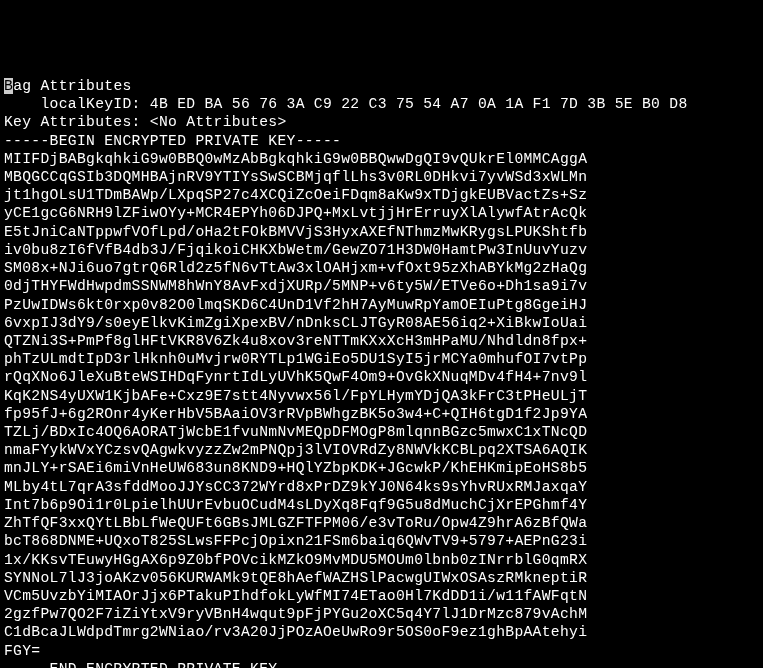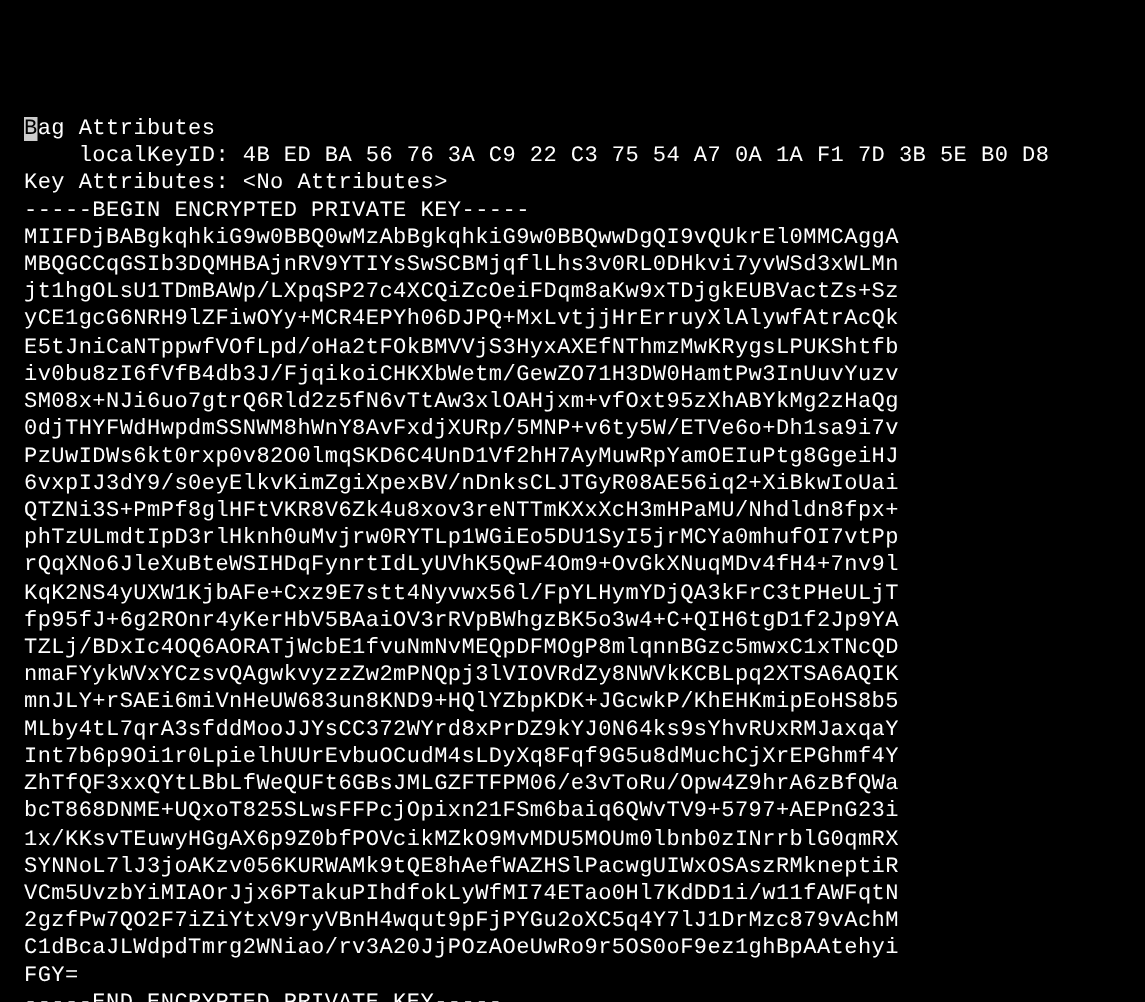--- a/index.html
+++ b/index.html
@@ -19,21 +19,20 @@
       width: 763px;
       height: 668px;
       letter-spacing: 0.3px;
     }
     .highlight {
       background-color: #cccccc;
       color: #000000;
     }
     .terminal-line {
       display: block;
-      margin-left: 12px;
     }
   </style>
 </head>
 <body>
 
 
 
 <div class="terminal-output"><span class="terminal-line"><span class="highlight">B</span><span>ag Attributes</span></span><span class="terminal-line">    localKeyID: 4B ED BA 56 76 3A C9 22 C3 75 54 A7 0A 1A F1 7D 3B 5E B0 D8 </span><span class="terminal-line">Key Attributes: &lt;No Attributes&gt;</span><span class="terminal-line">-----BEGIN ENCRYPTED PRIVATE KEY-----</span><span class="terminal-line">MIIFDjBABgkqhkiG9w0BBQ0wMzAbBgkqhkiG9w0BBQwwDgQI9vQUkrEl0MMCAggA</span><span class="terminal-line">MBQGCCqGSIb3DQMHBAjnRV9YTIYsSwSCBMjqflLhs3v0RL0DHkvi7yvWSd3xWLMn</span><span class="terminal-line">jt1hgOLsU1TDmBAWp/LXpqSP27c4XCQiZcOeiFDqm8aKw9xTDjgkEUBVactZs+Sz</span><span class="terminal-line">yCE1gcG6NRH9lZFiwOYy+MCR4EPYh06DJPQ+MxLvtjjHrErruyXlAlywfAtrAcQk</span><span class="terminal-line">E5tJniCaNTppwfVOfLpd/oHa2tFOkBMVVjS3HyxAXEfNThmzMwKRygsLPUKShtfb</span><span class="terminal-line">iv0bu8zI6fVfB4db3J/FjqikoiCHKXbWetm/GewZO71H3DW0HamtPw3InUuvYuzv</span><span class="terminal-line">SM08x+NJi6uo7gtrQ6Rld2z5fN6vTtAw3xlOAHjxm+vfOxt95zXhABYkMg2zHaQg</span><span class="terminal-line">0djTHYFWdHwpdmSSNWM8hWnY8AvFxdjXURp/5MNP+v6ty5W/ETVe6o+Dh1sa9i7v</span><span class="terminal-line">PzUwIDWs6kt0rxp0v82O0lmqSKD6C4UnD1Vf2hH7AyMuwRpYamOEIuPtg8GgeiHJ</span><span class="terminal-line">6vxpIJ3dY9/s0eyElkvKimZgiXpexBV/nDnksCLJTGyR08AE56iq2+XiBkwIoUai</span><span class="terminal-line">QTZNi3S+PmPf8glHFtVKR8V6Zk4u8xov3reNTTmKXxXcH3mHPaMU/Nhdldn8fpx+</span><span class="terminal-line">phTzULmdtIpD3rlHknh0uMvjrw0RYTLp1WGiEo5DU1SyI5jrMCYa0mhufOI7vtPp</span><span class="terminal-line">rQqXNo6JleXuBteWSIHDqFynrtIdLyUVhK5QwF4Om9+OvGkXNuqMDv4fH4+7nv9l</span><span class="terminal-line">KqK2NS4yUXW1KjbAFe+Cxz9E7stt4Nyvwx56l/FpYLHymYDjQA3kFrC3tPHeULjT</span><span class="terminal-line">fp95fJ+6g2ROnr4yKerHbV5BAaiOV3rRVpBWhgzBK5o3w4+C+QIH6tgD1f2Jp9YA</span><span class="terminal-line">TZLj/BDxIc4OQ6AORATjWcbE1fvuNmNvMEQpDFMOgP8mlqnnBGzc5mwxC1xTNcQD</span><span class="terminal-line">nmaFYykWVxYCzsvQAgwkvyzzZw2mPNQpj3lVIOVRdZy8NWVkKCBLpq2XTSA6AQIK</span><span class="terminal-line">mnJLY+rSAEi6miVnHeUW683un8KND9+HQlYZbpKDK+JGcwkP/KhEHKmipEoHS8b5</span><span class="terminal-line">MLby4tL7qrA3sfddMooJJYsCC372WYrd8xPrDZ9kYJ0N64ks9sYhvRUxRMJaxqaY</span><span class="terminal-line">Int7b6p9Oi1r0LpielhUUrEvbuOCudM4sLDyXq8Fqf9G5u8dMuchCjXrEPGhmf4Y</span><span class="terminal-line">ZhTfQF3xxQYtLBbLfWeQUFt6GBsJMLGZFTFPM06/e3vToRu/Opw4Z9hrA6zBfQWa</span><span class="terminal-line">bcT868DNME+UQxoT825SLwsFFPcjOpixn21FSm6baiq6QWvTV9+5797+AEPnG23i</span><span class="terminal-line">1x/KKsvTEuwyHGgAX6p9Z0bfPOVcikMZkO9MvMDU5MOUm0lbnb0zINrrblG0qmRX</span><span class="terminal-line">SYNNoL7lJ3joAKzv056KURWAMk9tQE8hAefWAZHSlPacwgUIWxOSAszRMkneptiR</span><span class="terminal-line">VCm5UvzbYiMIAOrJjx6PTakuPIhdfokLyWfMI74ETao0Hl7KdDD1i/w11fAWFqtN</span><span class="terminal-line">2gzfPw7QO2F7iZiYtxV9ryVBnH4wqut9pFjPYGu2oXC5q4Y7lJ1DrMzc879vAchM</span><span class="terminal-line">C1dBcaJLWdpdTmrg2WNiao/rv3A20JjPOzAOeUwRo9r5OS0oF9ez1ghBpAAtehyi</span><span class="terminal-line">FGY=</span><span class="terminal-line">-----END ENCRYPTED PRIVATE KEY-----</span></div>
 
 

